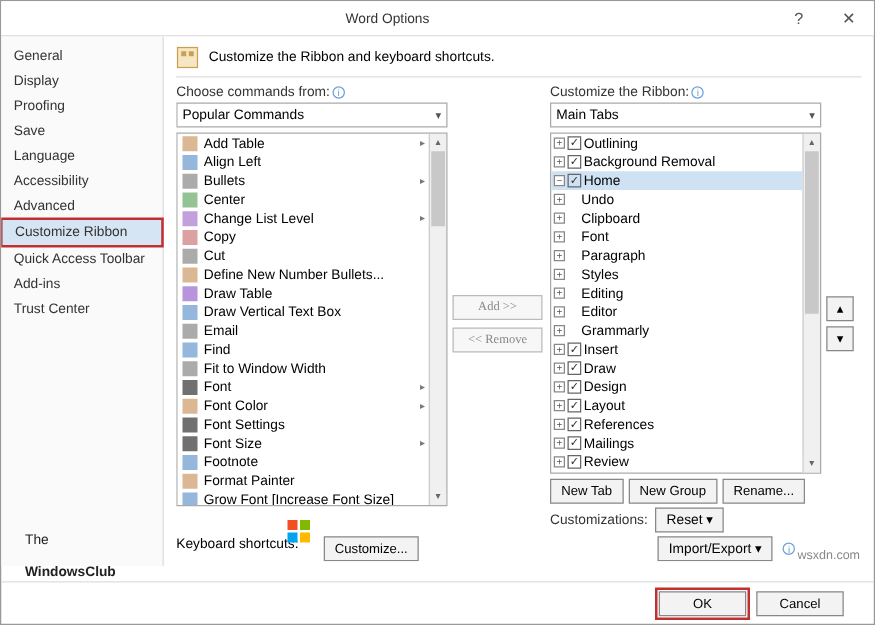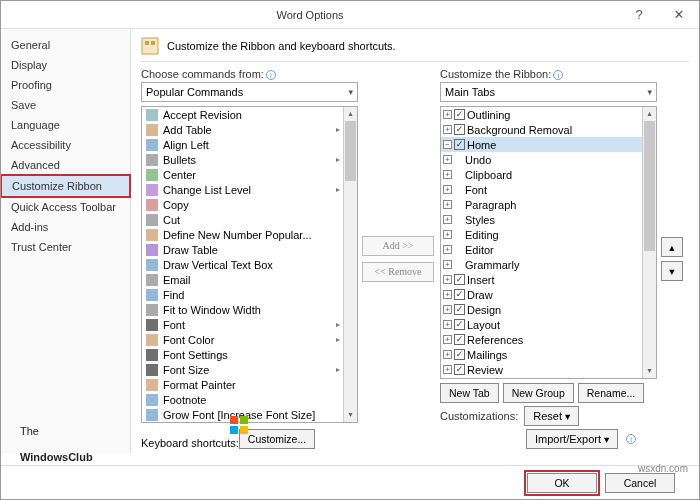--- a/index.html
+++ b/index.html
@@ -45,24 +45,24 @@
 .tree .row.sel { background: #cfe2f3; }
 .i1 { padding-left: 6px; } .i2 { padding-left: 20px; }
 .rightbtns { display: flex; gap: 4px; margin-top: 4px; }
 .btn { height: 20px; border: 1px solid #888; background: #f3f3f3; padding: 0 8px; line-height: 18px; font-size: 10.5px; }
 .btn.small { padding: 0 4px; width: 22px; text-align: center; }
 .cust-row { display: flex; align-items: center; margin-top: 3px; gap: 6px; font-size: 10.5px; }
 .cust-row .lbl2 { color: #333; }
 .footer { height: 34px; border-top: 1px solid #ddd; display: flex; justify-content: flex-end; align-items: center; gap: 8px; padding: 0 24px; margin-top: 12px; }
 .footer .btn { width: 70px; text-align: center; }
 .footer .btn.hl { outline: 2px solid #c03030; outline-offset: 1px; }
-.kbshort { display: flex; align-items: flex-end; gap: 0; margin-top: 6px; }
+.kbshort { display: flex; align-items: flex-start; gap: 20px; margin-top: 24px; }
 .watermark { position: absolute; left: 20px; bottom: 35px; font-size: 26px; font-weight: 300; color: #222; line-height: 1; pointer-events: none; }
 .watermark b { font-weight: 600; }
-.wsx { position: absolute; right: 12px; bottom: 26px; font-size: 10px; color: #888; pointer-events: none; }
+.wsx { position: absolute; right: 12px; bottom: 50px; font-size: 10px; color: #888; pointer-events: none; }
 .winsq { position: absolute; left: 230px; bottom: 66px; width: 18px; height: 18px; pointer-events:none; }
 .winsq span { position:absolute; width:8px; height:8px; }
 </style>
 </head>
 <body>
 
 <div class="window">
   <div class="titlebar">
     <span class="title">Word Options</span>
     <span class="winbtn">?</span>
@@ -95,26 +95,20 @@
         <div class="col left">
           <div class="label"><span>Choose commands from:</span><span class="info">i</span></div>
           <div class="dropdown">
               <span>Popular Commands</span>
               <span class="arrow">▾</span>
             </div>
           <div class="listbox">
             <div class="items" id="leftlist">
                 <div class="cmd-row">
                   <svg class="ic" viewBox="0 0 14 14">
-                    <rect x="1" y="1" width="12" height="12" fill="#7aa" opacity="0.7"></rect>
-                  </svg>
-                  <span class="tx">Accept Revision</span>
-                </div>
-                <div class="cmd-row">
-                  <svg class="ic" viewBox="0 0 14 14">
                     <rect x="1" y="1" width="12" height="12" fill="#c96" opacity="0.7"></rect>
                   </svg>
                   <span class="tx">Add Table</span>
                   <span class="sub">▸</span>
                 </div>
                 <div class="cmd-row">
                   <svg class="ic" viewBox="0 0 14 14">
                     <rect x="1" y="1" width="12" height="12" fill="#69c" opacity="0.7"></rect>
                   </svg>
                   <span class="tx">Align Left</span>
@@ -148,21 +142,21 @@
                 <div class="cmd-row">
                   <svg class="ic" viewBox="0 0 14 14">
                     <rect x="1" y="1" width="12" height="12" fill="#888" opacity="0.7"></rect>
                   </svg>
                   <span class="tx">Cut</span>
                 </div>
                 <div class="cmd-row">
                   <svg class="ic" viewBox="0 0 14 14">
                     <rect x="1" y="1" width="12" height="12" fill="#c96" opacity="0.7"></rect>
                   </svg>
-                  <span class="tx">Define New Number Popular...</span>
+                  <span class="tx">Define New Number Bullets...</span>
                 </div>
                 <div class="cmd-row">
                   <svg class="ic" viewBox="0 0 14 14">
                     <rect x="1" y="1" width="12" height="12" fill="#96c" opacity="0.7"></rect>
                   </svg>
                   <span class="tx">Draw Table</span>
                 </div>
                 <div class="cmd-row">
                   <svg class="ic" viewBox="0 0 14 14">
                     <rect x="1" y="1" width="12" height="12" fill="#69c" opacity="0.7"></rect>
@@ -209,29 +203,29 @@
                 </div>
                 <div class="cmd-row">
                   <svg class="ic" viewBox="0 0 14 14">
                     <rect x="1" y="1" width="12" height="12" fill="#333" opacity="0.7"></rect>
                   </svg>
                   <span class="tx">Font Size</span>
                   <span class="sub">▸</span>
                 </div>
                 <div class="cmd-row">
                   <svg class="ic" viewBox="0 0 14 14">
+                    <rect x="1" y="1" width="12" height="12" fill="#69c" opacity="0.7"></rect>
+                  </svg>
+                  <span class="tx">Footnote</span>
+                </div>
+                <div class="cmd-row">
+                  <svg class="ic" viewBox="0 0 14 14">
                     <rect x="1" y="1" width="12" height="12" fill="#c96" opacity="0.7"></rect>
                   </svg>
                   <span class="tx">Format Painter</span>
-                </div>
-                <div class="cmd-row">
-                  <svg class="ic" viewBox="0 0 14 14">
-                    <rect x="1" y="1" width="12" height="12" fill="#69c" opacity="0.7"></rect>
-                  </svg>
-                  <span class="tx">Footnote</span>
                 </div>
                 <div class="cmd-row">
                   <svg class="ic" viewBox="0 0 14 14">
                     <rect x="1" y="1" width="12" height="12" fill="#69c" opacity="0.7"></rect>
                   </svg>
                   <span class="tx">Grow Font [Increase Font Size]</span>
                 </div>
               </div>
             <div class="scrollbar">
               <div class="sbtn" style="top:0">▴</div>

